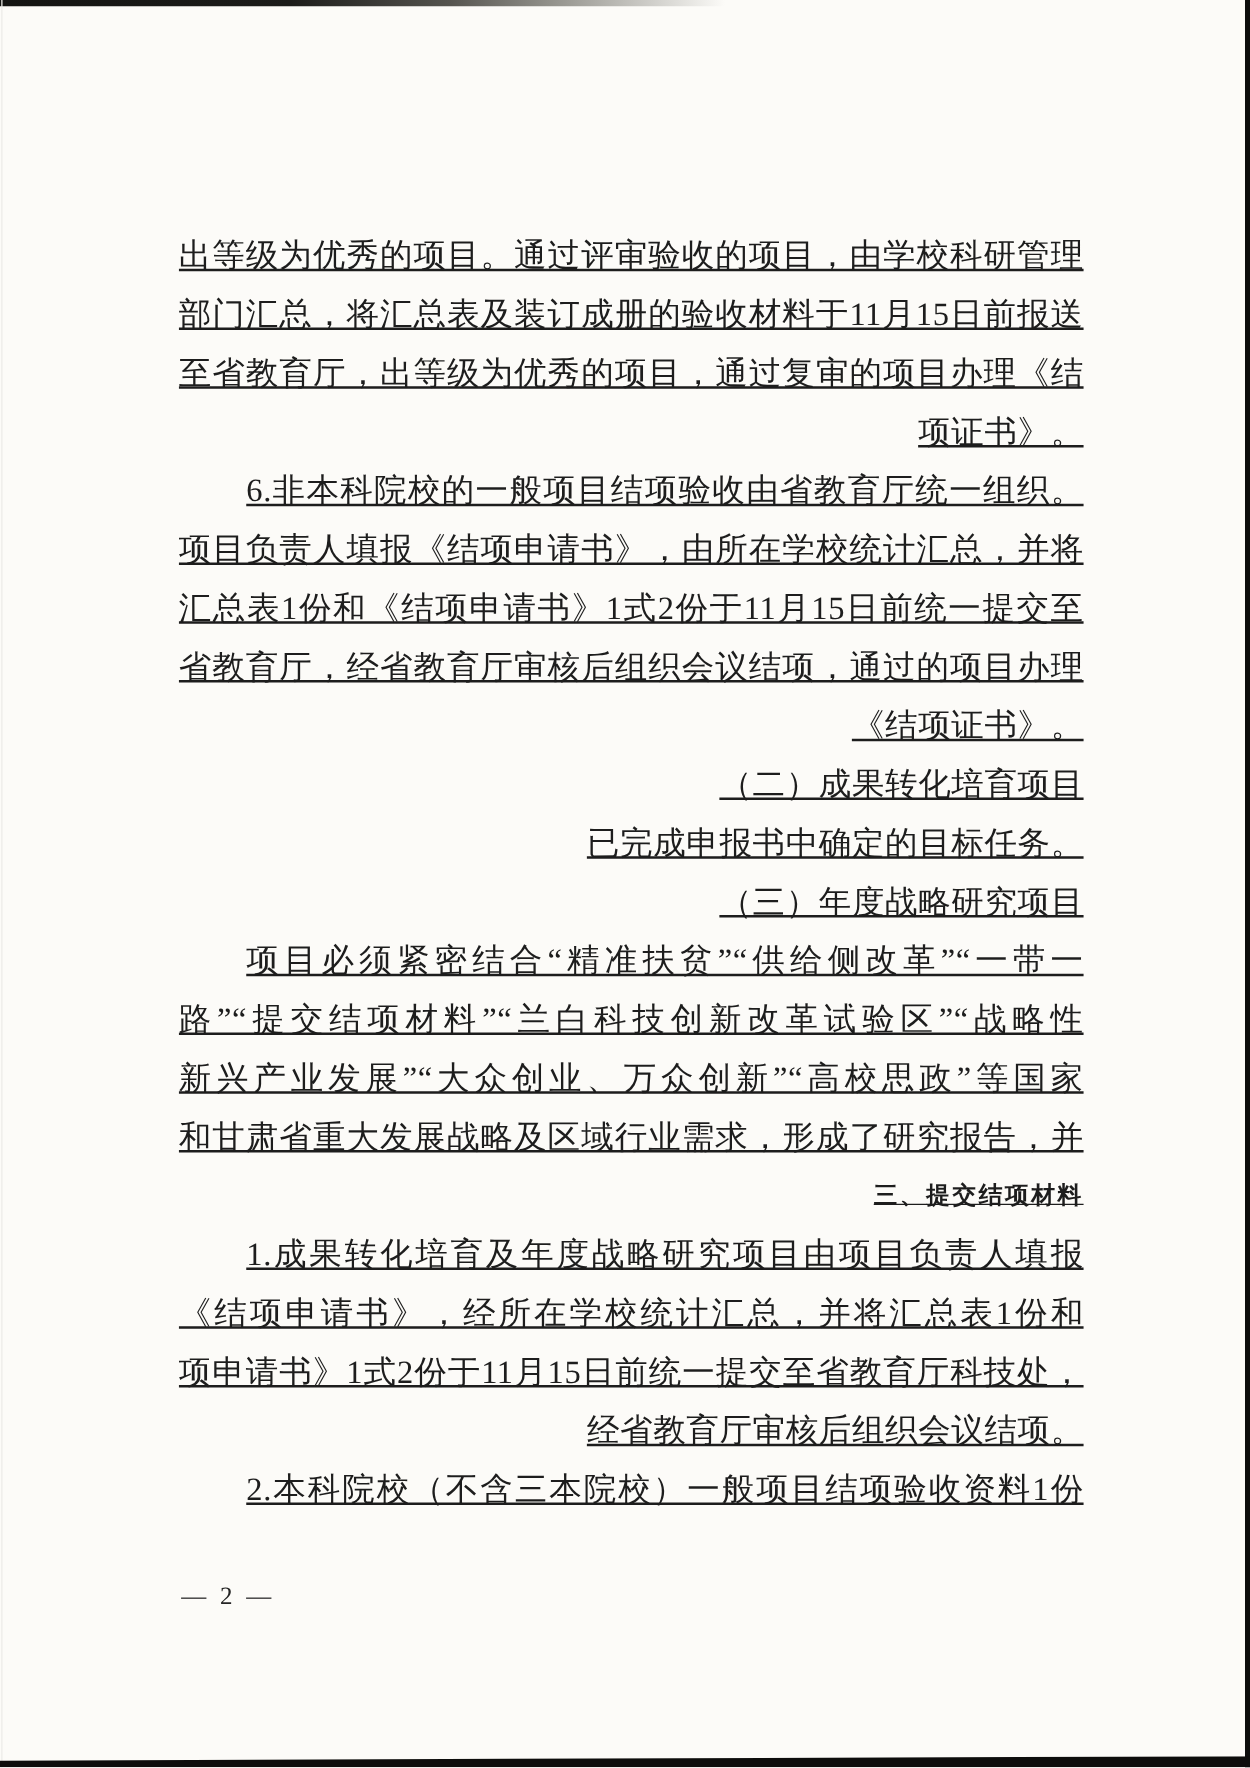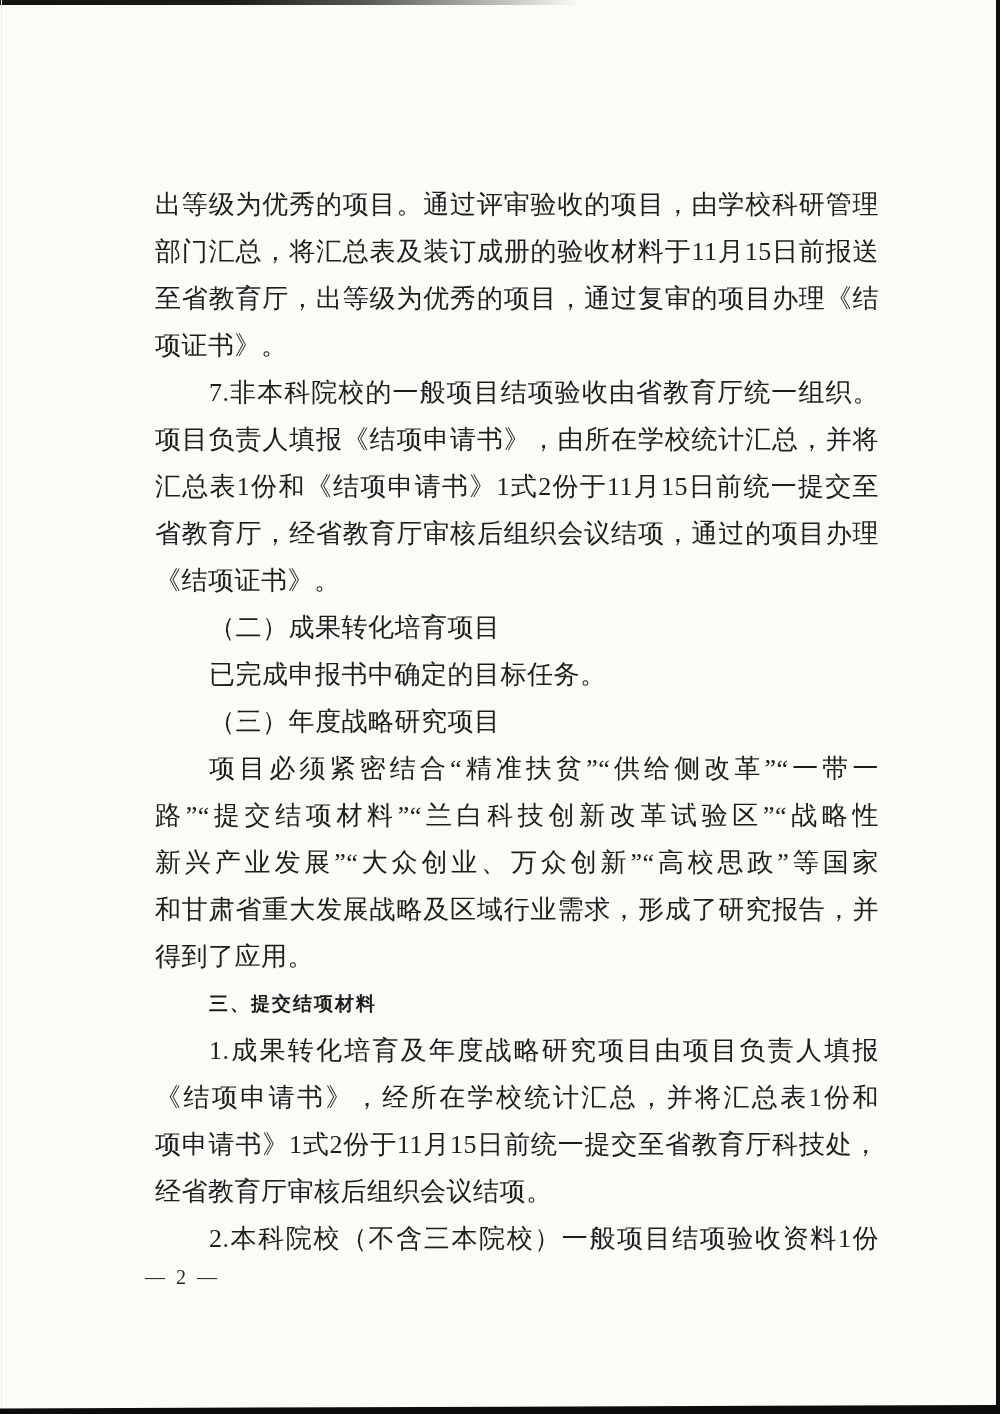--- a/index.html
+++ b/index.html
@@ -41,31 +41,32 @@
   }
   .artifact-left {
     position: absolute;
     left: 1px; top: 0;
     width: 1px; height: 100%;
     background: #ecebe7;
   }
   
   .body-text {
     position: absolute;
-    left: 155px;
+    left: 143px;
     top: 181px;
     width: 724px;
     color: #1d1d1d;
+    text-decoration: underline;
   }
   .line {
     height: 47px;
     line-height: 47px;
     font-size: 26px;
     overflow: hidden;
-    text-align: left;
+    text-align: right;
     text-justify: inter-character;
     letter-spacing: 0.5px;
   }
   .line.j {
     text-align: justify;
     text-align-last: justify;
   }
   .line.ind {
     text-indent: 54px;
   }
@@ -92,33 +93,32 @@
   <div class="artifact-top"></div>
   <div class="artifact-left"></div>
   <div class="artifact-right"></div>
   <div class="artifact-bottom"></div>
 
   <div class="body-text">
       <div class="line j">出等级为优秀的项目。通过评审验收的项目，由学校科研管理</div>
       <div class="line j">部门汇总，将汇总表及装订成册的验收材料于11月15日前报送</div>
       <div class="line j">至省教育厅，出等级为优秀的项目，通过复审的项目办理《结</div>
       <div class="line">项证书》。</div>
-      <div class="line j ind">7.非本科院校的一般项目结项验收由省教育厅统一组织。</div>
+      <div class="line j ind">6.非本科院校的一般项目结项验收由省教育厅统一组织。</div>
       <div class="line j">项目负责人填报《结项申请书》，由所在学校统计汇总，并将</div>
       <div class="line j">汇总表1份和《结项申请书》1式2份于11月15日前统一提交至</div>
       <div class="line j">省教育厅，经省教育厅审核后组织会议结项，通过的项目办理</div>
       <div class="line">《结项证书》。</div>
       <div class="line ind">（二）成果转化培育项目</div>
       <div class="line ind">已完成申报书中确定的目标任务。</div>
       <div class="line ind">（三）年度战略研究项目</div>
       <div class="line j ind">项目必须紧密结合“精准扶贫”“供给侧改革”“一带一</div>
       <div class="line j">路”“提交结项材料”“兰白科技创新改革试验区”“战略性</div>
       <div class="line j">新兴产业发展”“大众创业、万众创新”“高校思政”等国家</div>
       <div class="line j">和甘肃省重大发展战略及区域行业需求，形成了研究报告，并</div>
-      <div class="line">得到了应用。</div>
       <div class="line ind heading">三、提交结项材料</div>
       <div class="line j ind">1.成果转化培育及年度战略研究项目由项目负责人填报</div>
       <div class="line j">《结项申请书》，经所在学校统计汇总，并将汇总表1份和《结</div>
       <div class="line j">项申请书》1式2份于11月15日前统一提交至省教育厅科技处，</div>
       <div class="line">经省教育厅审核后组织会议结项。</div>
       <div class="line j ind">2.本科院校（不含三本院校）一般项目结项验收资料1份</div>
     </div>
 
   <div class="page-number">— 2 —</div>
 </div>

